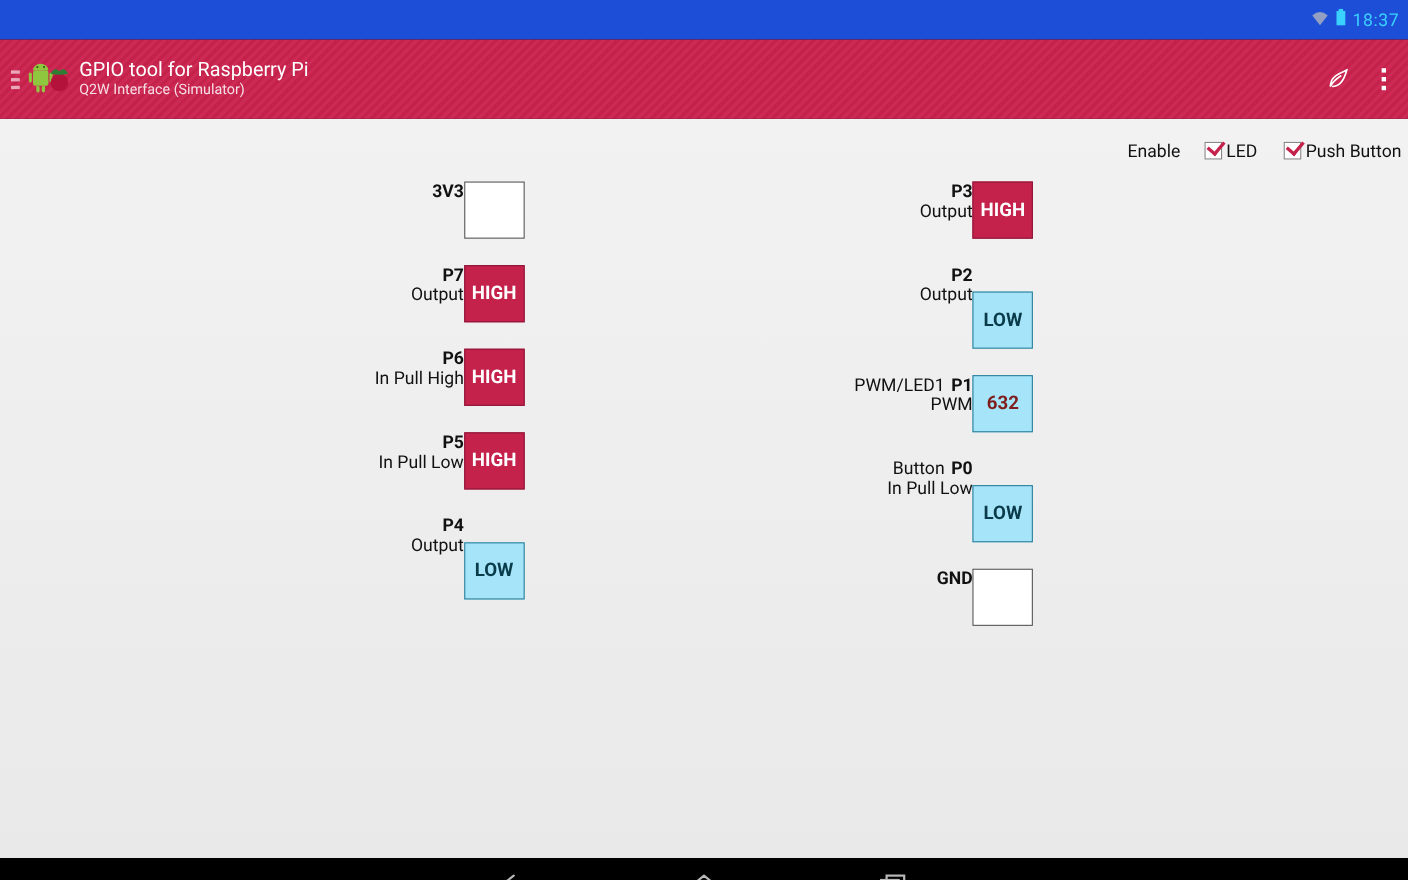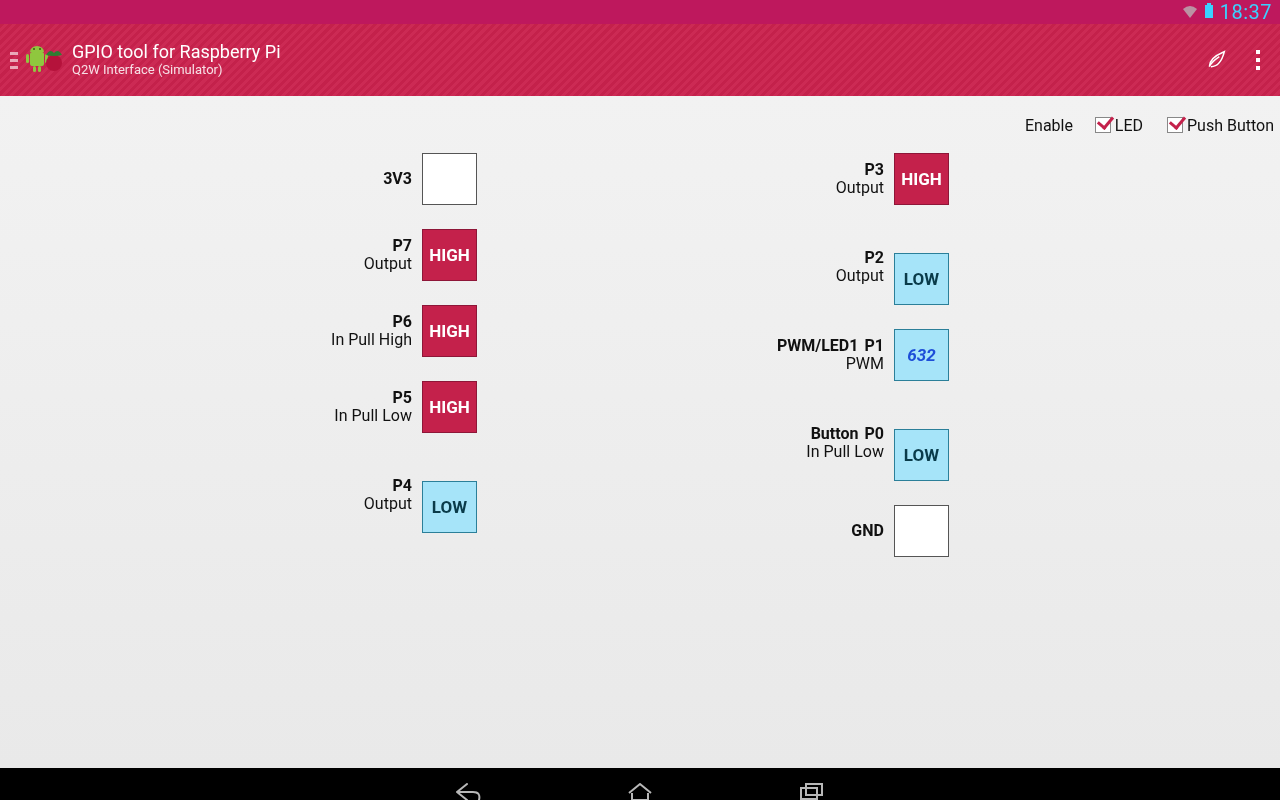--- a/index.html
+++ b/index.html
@@ -1,23 +1,23 @@
 <!DOCTYPE html>
 <html><head>
 <meta charset="utf-8">
 <style>
   * { box-sizing: border-box; margin: 0; padding: 0; }
   html, body { width: 1280px; height: 800px; font-family: "Roboto", "Helvetica Neue", Arial, sans-serif; overflow: hidden; }
   body { background: #000; }
 
   
   .status-bar {
-    height: 24px; background: #be185d; color: #fff;
+    height: 36px; background: #1d4ed8; color: #fff;
     display: flex; justify-content: flex-end; align-items: center;
-    padding: 0 8px; font-size: 20px; gap: 6px;
+    padding: 0 8px; font-size: 16px; gap: 6px;
   }
   .status-bar .wifi { opacity: .75; }
   .status-bar .batt { color: #3ad1ff; }
   .status-bar .clock { color: #3ad1ff; letter-spacing: .5px; }
 
   
   .action-bar {
     height: 72px;
     background: repeating-linear-gradient(135deg,#c4214b 0 3px,#cc2a54 3px 6px);
     display: flex; align-items: center; color: #fff; padding: 0 10px;
@@ -56,34 +56,34 @@
   .chk.checked::after{
     content:""; position:absolute; left:2px; top:-2px; width:12px; height:7px;
     border-left:3px solid #c4214b; border-bottom:3px solid #c4214b;
     transform: rotate(-50deg);
   }
 
   .pins {
     display:flex; justify-content:center; gap:300px; margin-top:18px;
   }
   .col { display:flex; flex-direction:column; gap:24px; }
-  .pin-row { display:flex; align-items:center; justify-content:flex-end; gap:10px; }
+  .pin-row { display:flex; justify-content:flex-end; }
   .labels { text-align:right; line-height:1.15; }
   .labels .top { font-size:16px; color:#111; }
-  .labels .top .extra { font-weight:700; margin-right:6px; }
+  .labels .top .extra { font-weight:400; margin-right:6px; }
   .labels .top .pname { font-weight:700; }
   .labels .bot { font-size:16px; color:#111; }
   .state-box {
     width:55px; height:52px; border:1px solid #555; display:flex;
     align-items:center; justify-content:center; font-weight:700; font-size:17px;
     background:#fff;
   }
   .state-box.high { background:#c4214b; color:#fff; border-color:#8e1638; }
   .state-box.low  { background:#a6e4f9; color:#0a3b4a; border-color:#2b7f99;margin-top:24px; }
-  .state-box.val  { background:#a6e4f9; color:#1d4ed8; border-color:#2b7f99;font-style:italic; }
+  .state-box.val  { background:#a6e4f9; color:#7f1d1d; border-color:#2b7f99; }
   .state-box.blank{ background:#fff; }
 
   
   .nav-bar {
     height:48px; background:#000; display:flex; justify-content:center; align-items:center; gap:140px;
   }
   .nav-btn { width:32px; height:32px; display:flex; align-items:center; justify-content:center; opacity:.9;}
   .nav-btn svg { stroke:#bbb; fill:none; stroke-width:2;}
 </style>
 </head>

